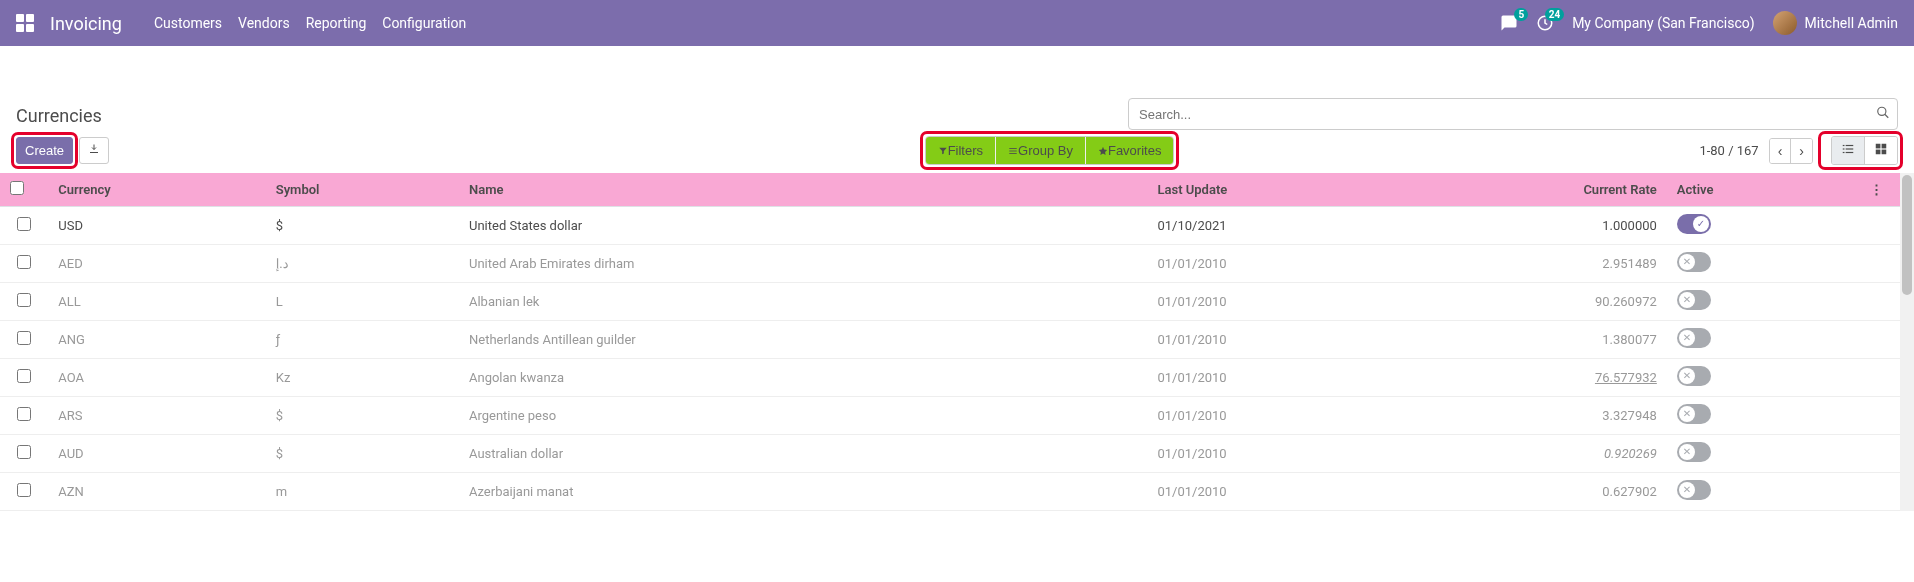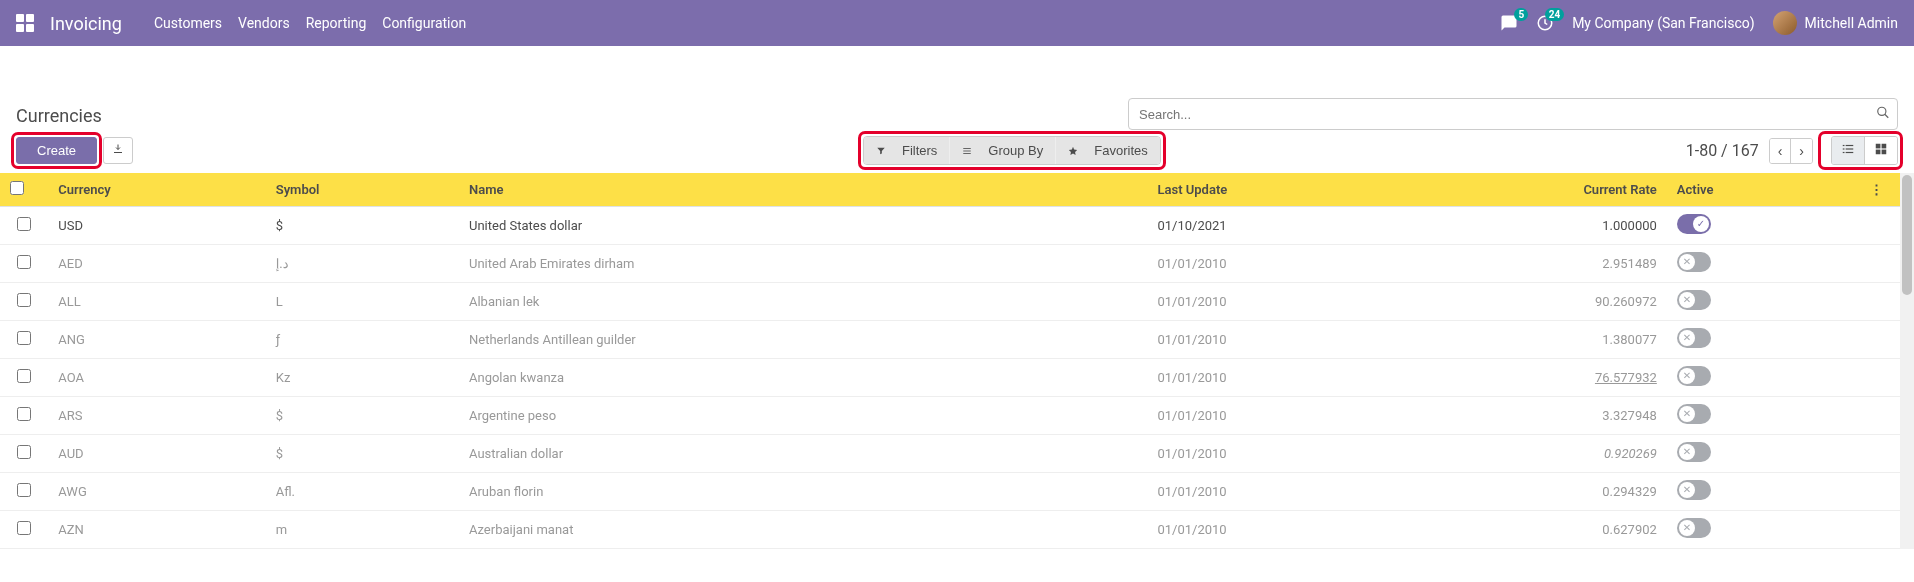--- a/index.html
+++ b/index.html
@@ -22,42 +22,42 @@
 
 
 .control-panel { padding: 8px 16px 0 16px; }
 .cp-row { display: flex; align-items: flex-end; margin-top: 44px; }
 .page-title { font-size: 18px; color: #4c4c4c; font-weight: 400; margin-bottom: 4px; }
 .search-wrap { margin-left: auto; width: 770px; position: relative; }
 .search-input { width: 100%; height: 32px; border: 1px solid #ccc; border-radius: 4px; padding: 0 32px 0 10px; font-size: 13px; outline: none; }
 .search-icon { position: absolute; right: 8px; top: 50%; transform: translateY(-50%); }
 
 .cp-row2 { display: flex; align-items: center; margin-top: 6px; margin-bottom: 8px; }
-.btn-create { background: #7a6eaa; color: #fff; border: 1px solid #7a6eaa; padding: 5px 20px; font-size: 13px; cursor: pointer; border-radius: 3px; }
+.btn-create { background: #7a6eaa; color: #fff; border: 1px solid #7a6eaa; padding: 5px 8px; font-size: 13px; cursor: pointer; border-radius: 3px; }
 .btn-export { background: #fff; border: 1px solid #ccc; padding: 5px 8px; margin-left: 6px; cursor: pointer; border-radius: 3px; }
 .hl-red { outline: 3px solid #e4002b; outline-offset: 2px; border-radius: 2px; }
 
 .filter-group { margin-left: auto; display: flex; border: 1px solid #ccc; border-radius: 4px; overflow: hidden; transform: translateX(-525px); }
-.filter-btn { padding: 6px 12px; border: none; background: #e5e5e5; cursor: pointer; font-size: 13px; color: #4c4c4c; display: flex; align-items: center; gap: 16px; border-right: 1px solid #eee; }
+.filter-btn { padding: 6px 12px; border: none; background: #84cc16; cursor: pointer; font-size: 13px; color: #4c4c4c; display: flex; align-items: center; gap: 0; border-right: 1px solid #eee; }
 .filter-btn:last-child { border-right: none; }
 
 .pager-group { display: flex; align-items: center; gap: 10px; }
-.pager-text { font-size: 16px; color: #4c4c4c; }
+.pager-text { font-size: 13px; color: #4c4c4c; }
 .pager-nav { display: flex; border: 1px solid #ccc; border-radius: 3px; overflow: hidden; }
 .pager-nav button { background: #fff; border: none; padding: 4px 8px; cursor: pointer; font-size: 14px; color: #4c4c4c; }
 .pager-nav button:first-child { border-right: 1px solid #ccc; }
 .view-switch { display: flex; border: 1px solid #ccc; border-radius: 3px; overflow: hidden; margin-left: 8px; }
 .view-switch button { background: #fff; border: none; padding: 5px 9px; cursor: pointer; color: #4c4c4c; }
 .view-switch button.active { background: #e9ecef; }
 .view-switch button:first-child { border-right: 1px solid #ccc; }
 
 
 .table-wrap { position: relative; }
 .tbl { width: calc(100% - 14px); border-collapse: collapse; }
-.tbl th { text-align: left; font-weight: 600; padding: 8px 10px; border-bottom: 1px solid #dee2e6; background: #fde047; font-size: 13px; color: #4c4c4c; }
+.tbl th { text-align: left; font-weight: 600; padding: 8px 10px; border-bottom: 1px solid #dee2e6; background: #f9a8d4; font-size: 13px; color: #4c4c4c; }
 .tbl td { padding: 7px 10px; border-bottom: 1px solid #eee; font-size: 13px; color: #4c4c4c; vertical-align: middle; }
 .tbl tr.inactive td { color: #999; }
 .col-check { width: 40px; text-align: center; }
 .col-currency { width: 180px; }
 .col-symbol { width: 160px; }
 .col-name { width: 570px; }
 .col-update { width: 340px; }
 .col-rate { width: 90px; text-align: right; }
 .col-active { width: 160px; padding-left: 16px; }
 .th-menu { width: 30px; text-align: center; }
@@ -275,30 +275,20 @@
           <td>AUD</td>
           <td>$</td>
           <td>Australian dollar</td>
           <td>01/01/2010</td>
           <td style="text-align:right;font-style:italic;">0.920269</td>
           <td><span class="toggle off"><span class="knob">✕</span></span></td>
           <td></td>
         </tr>
         <tr class="inactive">
           <td class="col-check"><input type="checkbox" style=""></td>
-          <td>AWG</td>
-          <td>Afl.</td>
-          <td>Aruban florin</td>
-          <td>01/01/2010</td>
-          <td style="text-align:right;">0.294329</td>
-          <td><span class="toggle off"><span class="knob">✕</span></span></td>
-          <td></td>
-        </tr>
-        <tr class="inactive">
-          <td class="col-check"><input type="checkbox" style=""></td>
           <td>AZN</td>
           <td>m</td>
           <td>Azerbaijani manat</td>
           <td>01/01/2010</td>
           <td style="text-align:right;">0.627902</td>
           <td><span class="toggle off"><span class="knob">✕</span></span></td>
           <td></td>
         </tr>
       </tbody>
 </table>

